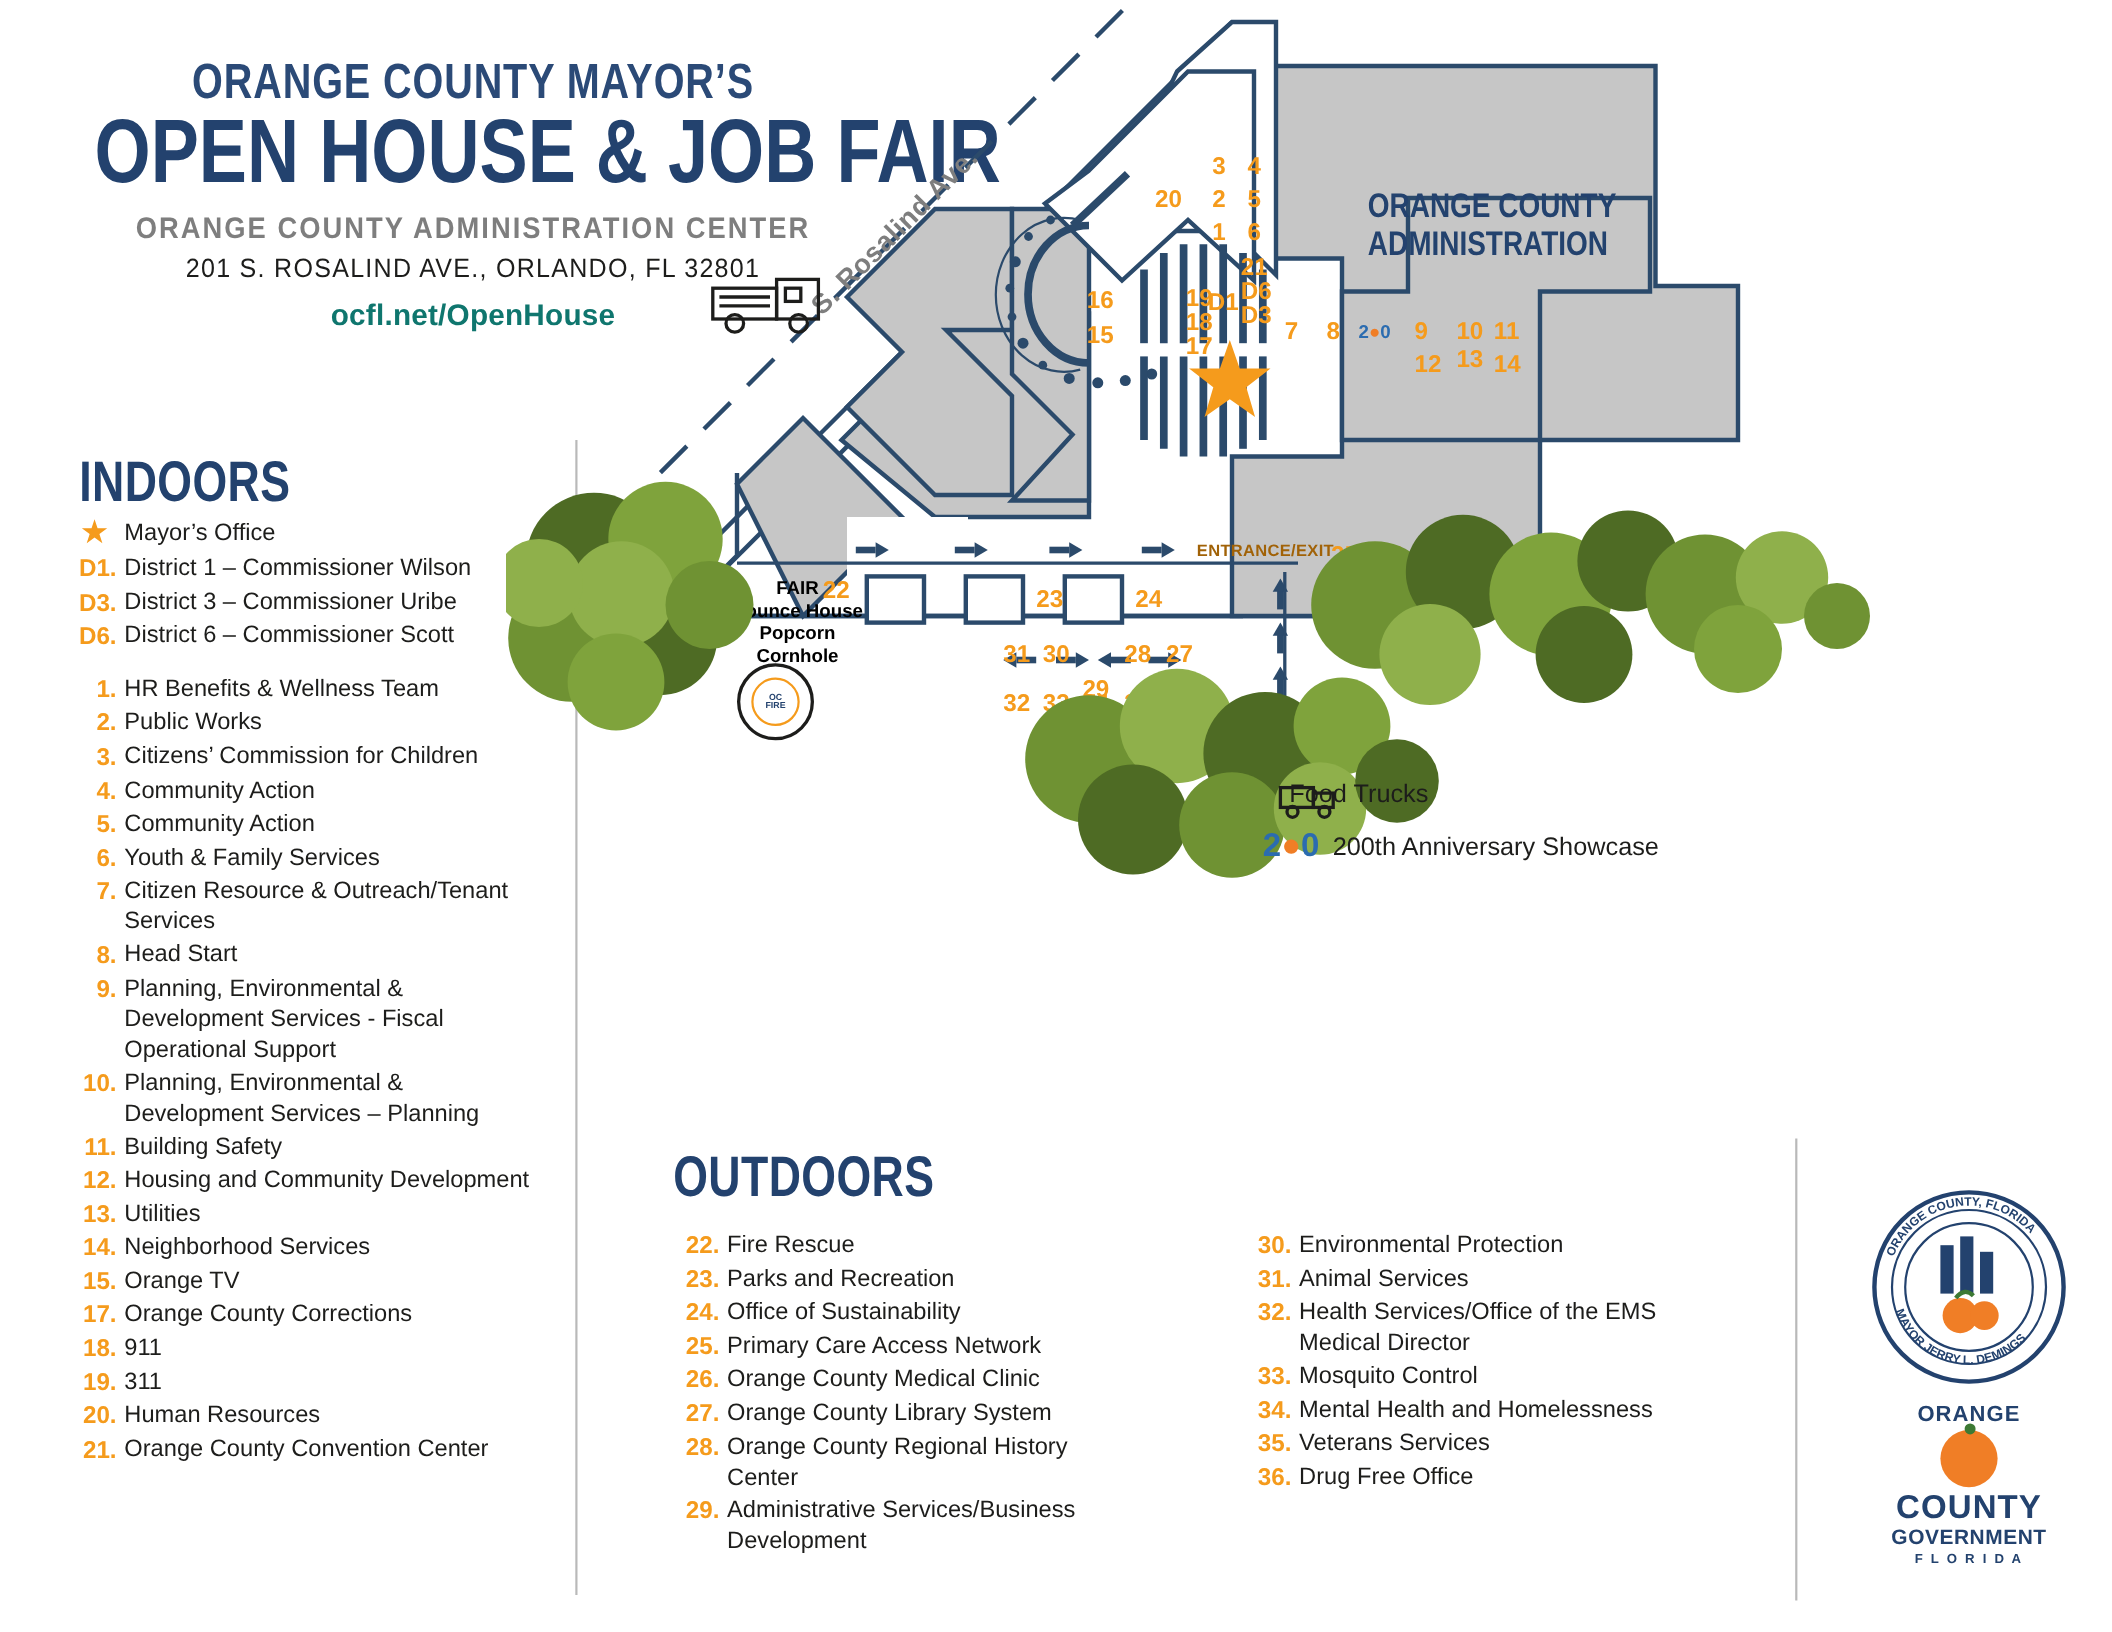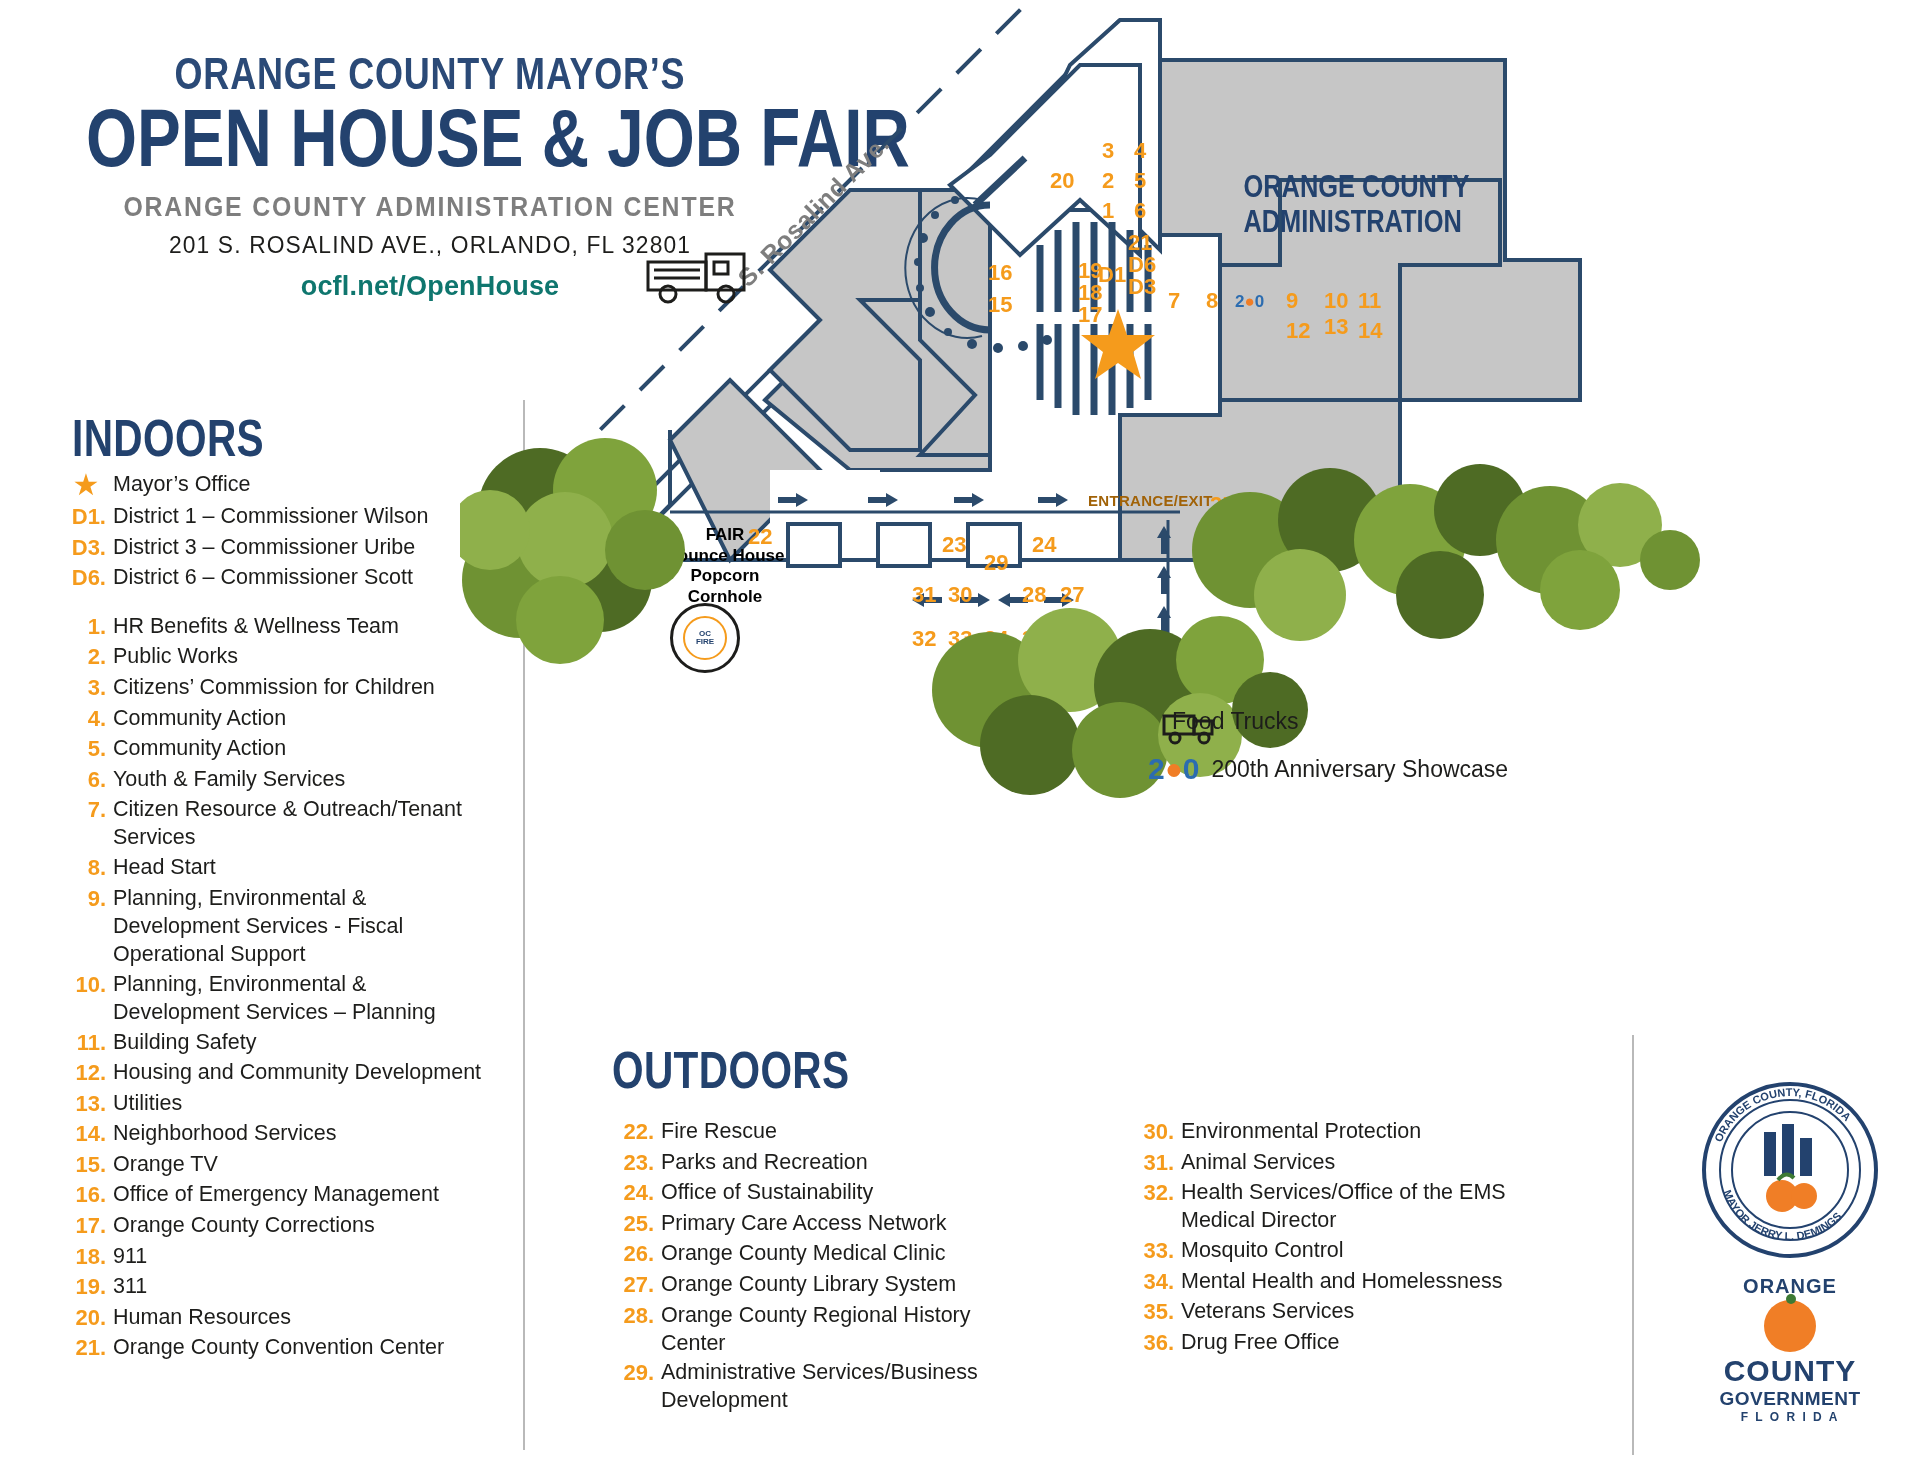--- a/index.html
+++ b/index.html
@@ -151,24 +151,20 @@
           <div class="num">13.</div>
           <div class="txt">Utilities</div>
         </div>
         <div class="row">
           <div class="num">14.</div>
           <div class="txt">Neighborhood Services</div>
         </div>
         <div class="row">
           <div class="num">15.</div>
           <div class="txt">Orange TV</div>
-        </div>
-        <div class="row">
-          <div class="num">16.</div>
-          <div class="txt">Office of Emergency Management</div>
         </div>
         <div class="row">
           <div class="num">17.</div>
           <div class="txt">Orange County Corrections</div>
         </div>
         <div class="row">
           <div class="num">18.</div>
           <div class="txt">911</div>
         </div>
         <div class="row">
@@ -454,21 +450,21 @@
         <div class="maplabel" style="left: 838px; top: 288px;">11</div>
         <div class="maplabel" style="left: 766px; top: 318px;">12</div>
         <div class="maplabel" style="left: 804px; top: 314px;">13</div>
         <div class="maplabel" style="left: 838px; top: 318px;">14</div>
         <div class="maplabel" style="left: 690px; top: 492px;">25</div>
         <div class="maplabel" style="left: 732px; top: 492px;">26</div>
         <div class="maplabel" style="left: 422px; top: 532px;">23</div>
         <div class="maplabel" style="left: 512px; top: 532px;">24</div>
         <div class="maplabel" style="left: 392px; top: 582px;">31</div>
         <div class="maplabel" style="left: 428px; top: 582px;">30</div>
-        <div class="maplabel" style="left: 464px; top: 550px;">29</div>
+        <div class="maplabel" style="left: 464px; top: 614px;">29</div>
         <div class="maplabel" style="left: 502px; top: 582px;">28</div>
         <div class="maplabel" style="left: 540px; top: 582px;">27</div>
         <div class="maplabel" style="left: 392px; top: 626px;">32</div>
         <div class="maplabel" style="left: 428px; top: 626px;">33</div>
         <div class="maplabel" style="left: 464px; top: 626px;">34</div>
         <div class="maplabel" style="left: 502px; top: 626px;">35</div>
         <div class="maplabel" style="left: 540px; top: 626px;">36</div>
       </div>
 
     <div style="position:absolute;left:715px;top:292px;font-weight:bold;font-size:17px;color:#2b6cb0;">2<span style="color:#f07e26;">●</span>0</div>

